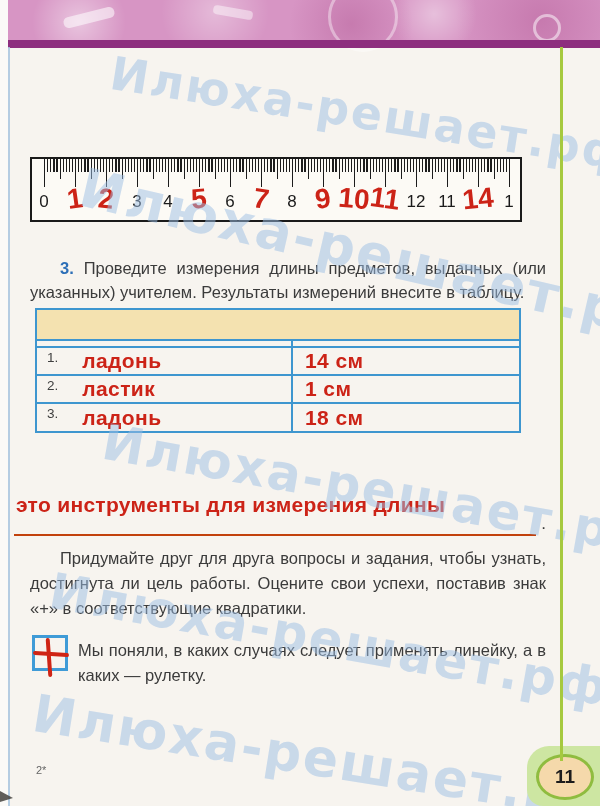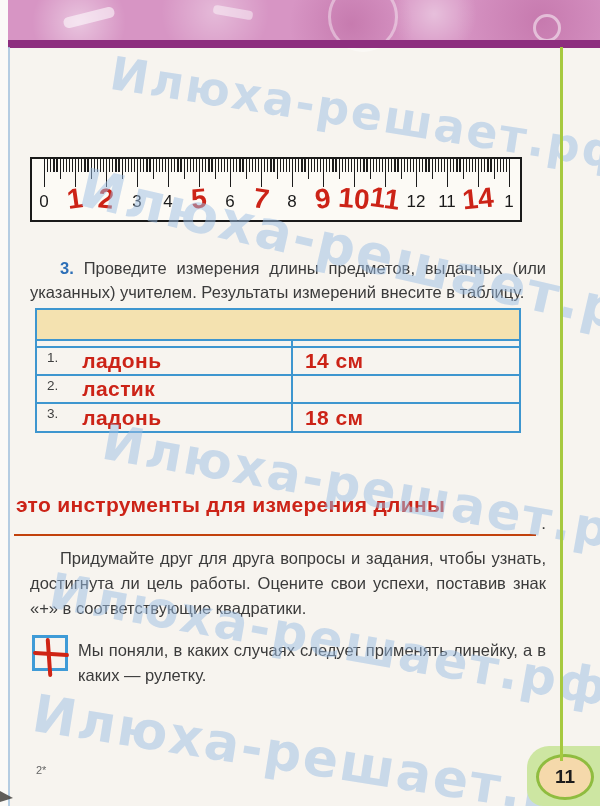--- a/index.html
+++ b/index.html
@@ -315,20 +315,23 @@
         </div>
       <div class="td2">
           <span class="hand">14 см</span>
         </div>
     </div>
     <div class="trow">
       <div class="td1">
           <span class="rownum">2.</span>
           <span class="hand">ластик</span>
         </div>
+      <div class="td2">
+          <span class="hand">1 см</span>
+        </div>
     </div>
     <div class="trow">
       <div class="td1">
           <span class="rownum">3.</span>
           <span class="hand">ладонь</span>
         </div>
       <div class="td2">
           <span class="hand">18 см</span>
         </div>
     </div>

